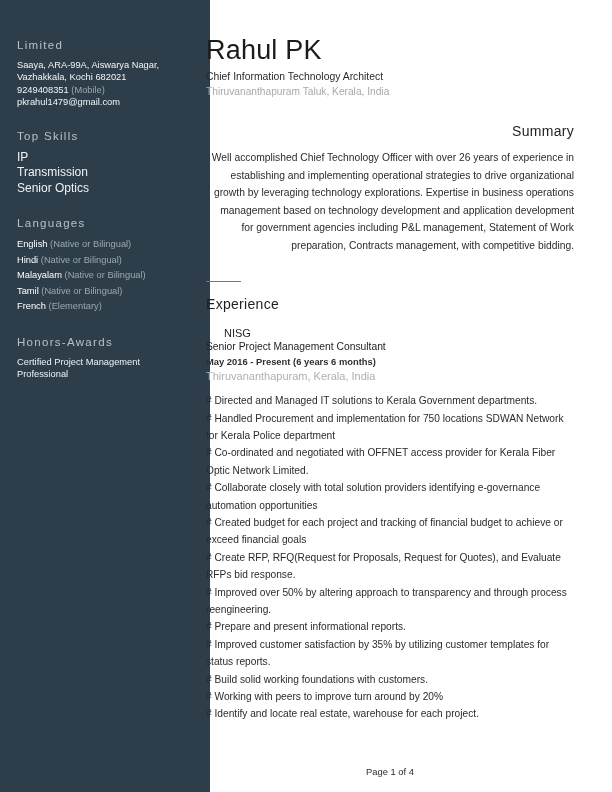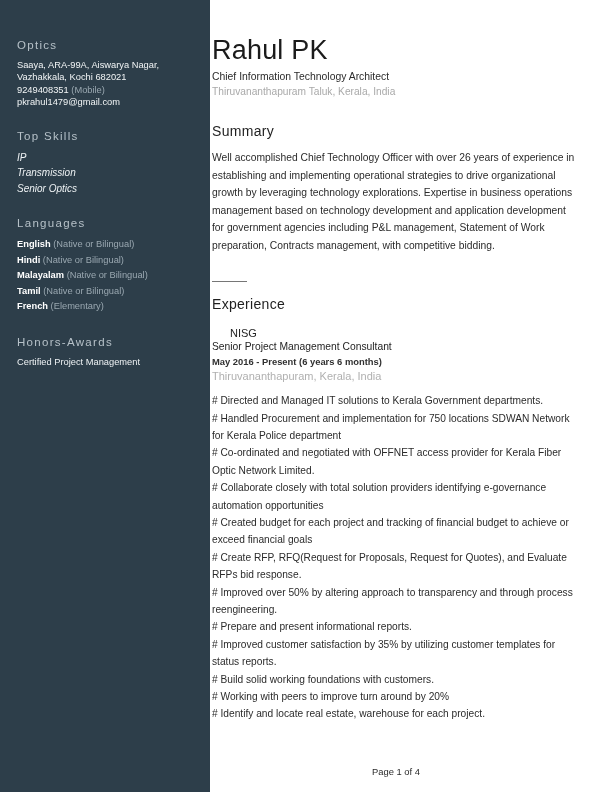--- a/index.html
+++ b/index.html
@@ -50,39 +50,38 @@
   }
   .muted {
     color: #9aa8b1;
   }
   .lang-row {
     font-size: 9.3px;
     line-height: 15.5px;
     color: #ffffff;
   }
   .lang-name {
-    font-weight: bold;
+    font-weight: normal;
     color: #ffffff;
     text-align: center;
   }
   .skill-row {
-    font-size: 10px;
+    font-size: 12px;
     line-height: 15.5px;
     color: #eef2f4;
-    font-style: italic;
   }
   .honor-text {
     font-size: 9.3px;
     line-height: 12.4px;
     color: #eef2f4;
   }
   
   .main {
     position: absolute;
-    left: 212px;
+    left: 206px;
     top: 0;
     width: 368px;
     height: 684px;
     box-sizing: border-box;
     padding-top: 34px;
     color: #2a2a2a;
   }
   .name {
     font-size: 27px;
     font-weight: normal;
@@ -117,20 +116,21 @@
     margin: 0 0 13px 0;
   }
   .summary {
     font-size: 10.3px;
     line-height: 17.6px;
     color: #2b2b2b;
     margin: 0;
   }
   .sec-summary {
     margin-top: 24px;
+    text-align: right;
   }
   .sec-summary .sec-heading {
     margin-bottom: 9px;
   }
   .sec-experience {
     margin-top: 26px;
   }
   .sec-experience .sec-heading {
     margin-bottom: 13px;
   }
@@ -173,21 +173,21 @@
   }
 </style>
 </head>
 <body>
 
 <div class="page">
 
   <aside class="sidebar">
 
     <div class="side-block">
-      <div class="side-heading">Optics</div>
+      <div class="side-heading">Limited</div>
       <div class="side-line">Saaya, ARA-99A, Aiswarya Nagar,</div>
       <div class="side-line">Vazhakkala, Kochi 682021</div>
       <div class="side-line"><span>9249408351</span> <span class="muted">(Mobile)</span></div>
       <div class="side-line">pkrahul1479@gmail.com</div>
     </div>
 
 
     <div class="side-block">
       <div class="side-heading">Top Skills</div>
       <div class="skill-row">IP</div>
@@ -200,20 +200,21 @@
       <div class="lang-row"><span class="lang-name">English</span> <span class="muted">(Native or Bilingual)</span></div>
       <div class="lang-row"><span class="lang-name">Hindi</span> <span class="muted">(Native or Bilingual)</span></div>
       <div class="lang-row"><span class="lang-name">Malayalam</span> <span class="muted">(Native or Bilingual)</span></div>
       <div class="lang-row"><span class="lang-name">Tamil</span> <span class="muted">(Native or Bilingual)</span></div>
       <div class="lang-row"><span class="lang-name">French</span> <span class="muted">(Elementary)</span></div>
     </div>
 
     <div class="side-block">
       <div class="side-heading">Honors-Awards</div>
       <div class="honor-text">Certified Project Management</div>
+      <div class="honor-text">Professional</div>
     </div>
 
   </aside>
 
   <main class="main">
 
     <h1 class="name">Rahul PK</h1>
     <div class="job-title">Chief Information Technology Architect</div>
     <div class="location">Thiruvananthapuram Taluk, Kerala, India</div>
 

